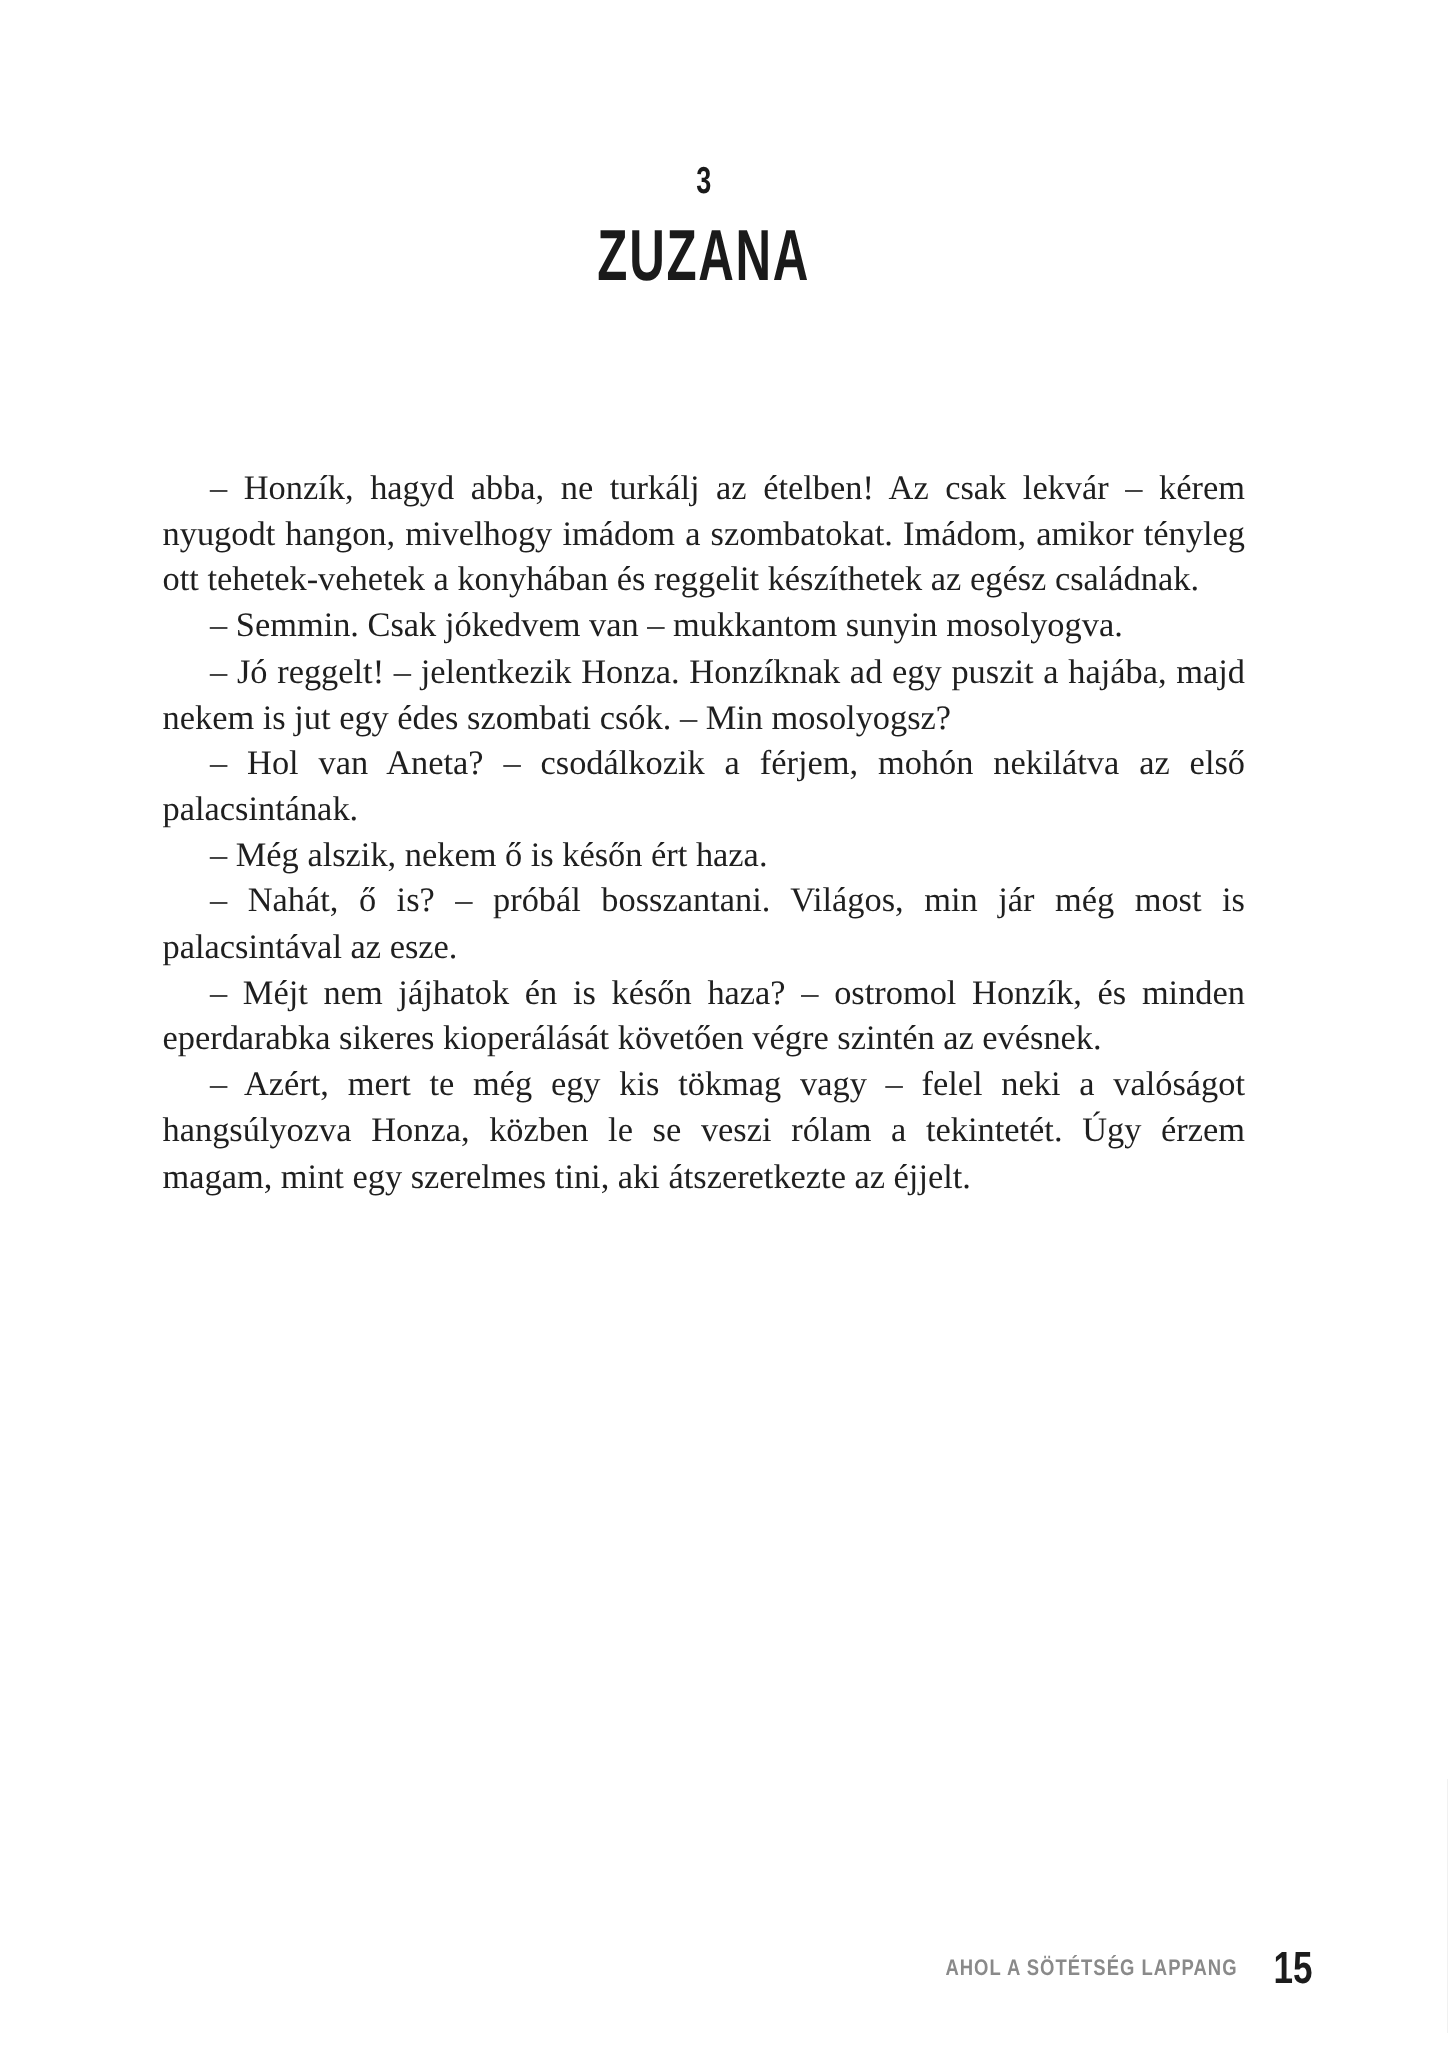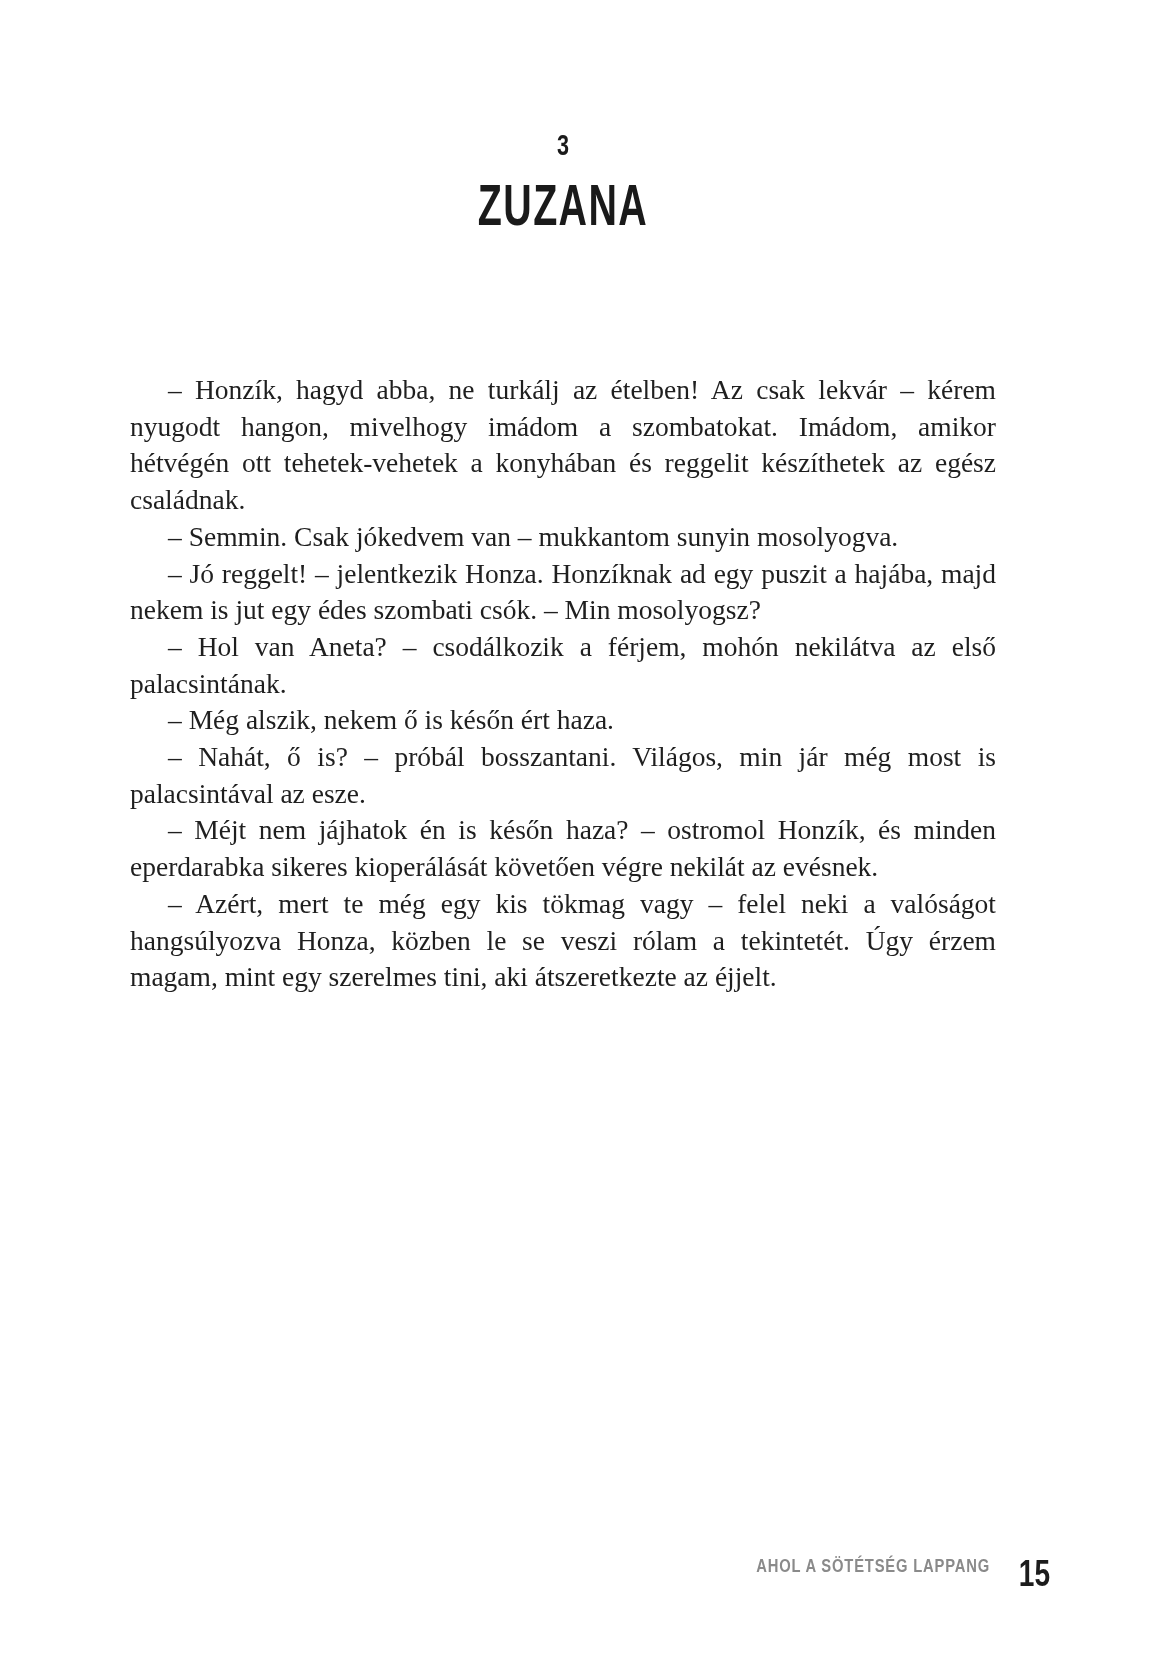--- a/index.html
+++ b/index.html
@@ -58,21 +58,21 @@
   .body-text p {
     margin: 0;
     padding: 0;
     text-indent: 38px;
   }
   .page-footer {
     position: absolute;
     right: 108px;
     top: 1556px;
     display: flex;
-    align-items: flex-start;
+    align-items: center;
     gap: 20px;
   }
   .running-title {
     font-family: "Liberation Sans", sans-serif;
     font-weight: bold;
     font-size: 18px;
     letter-spacing: 1px;
     color: #8a8a8a;
     text-transform: uppercase;
     transform: scaleX(0.82);
@@ -93,27 +93,27 @@
 <body>
 
 <div class="page">
 
   <div class="chapter-head">
     <div class="chapter-number">3</div>
     <div class="chapter-title">ZUZANA</div>
   </div>
 
   <div class="body-text">
-    <p>– Honzík, hagyd abba, ne turkálj az ételben! Az csak lekvár – kérem nyugodt hangon, mivelhogy imádom a szombatokat. Imádom, amikor hétvégén ott tehetek-vehetek a konyhában és reggelit készíthetek az egész családnak.</p>
+    <p>– Honzík, hagyd abba, ne turkálj az ételben! Az csak lekvár – kérem nyugodt hangon, mivelhogy imádom a szombatokat. Imádom, amikor tényleg ott tehetek-vehetek a konyhában és reggelit készíthetek az egész családnak.</p>
     <p>– Semmin. Csak jókedvem van – mukkantom sunyin mosolyogva.</p>
     <p>– Jó reggelt! – jelentkezik Honza. Honzíknak ad egy puszit a hajába, majd nekem is jut egy édes szombati csók. – Min mosolyogsz?</p>
     <p>– Hol van Aneta? – csodálkozik a férjem, mohón nekilátva az első palacsintának.</p>
     <p>– Még alszik, nekem ő is későn ért haza.</p>
     <p>– Nahát, ő is? – próbál bosszantani. Világos, min jár még most is palacsintával az esze.</p>
-    <p>– Méjt nem jájhatok én is későn haza? – ostromol Honzík, és minden eperdarabka sikeres kioperálását követően végre nekilát az evésnek.</p>
+    <p>– Méjt nem jájhatok én is későn haza? – ostromol Honzík, és minden eperdarabka sikeres kioperálását követően végre szintén az evésnek.</p>
     <p>– Azért, mert te még egy kis tökmag vagy – felel neki a valóságot hangsúlyozva Honza, közben le se veszi rólam a tekintetét. Úgy érzem magam, mint egy szerelmes tini, aki átszeretkezte az éjjelt.</p>
   </div>
 
   <div class="page-footer">
     <span class="running-title">AHOL A SÖTÉTSÉG LAPPANG</span>
     <span class="page-number">15</span>
   </div>
 
 </div>
 

